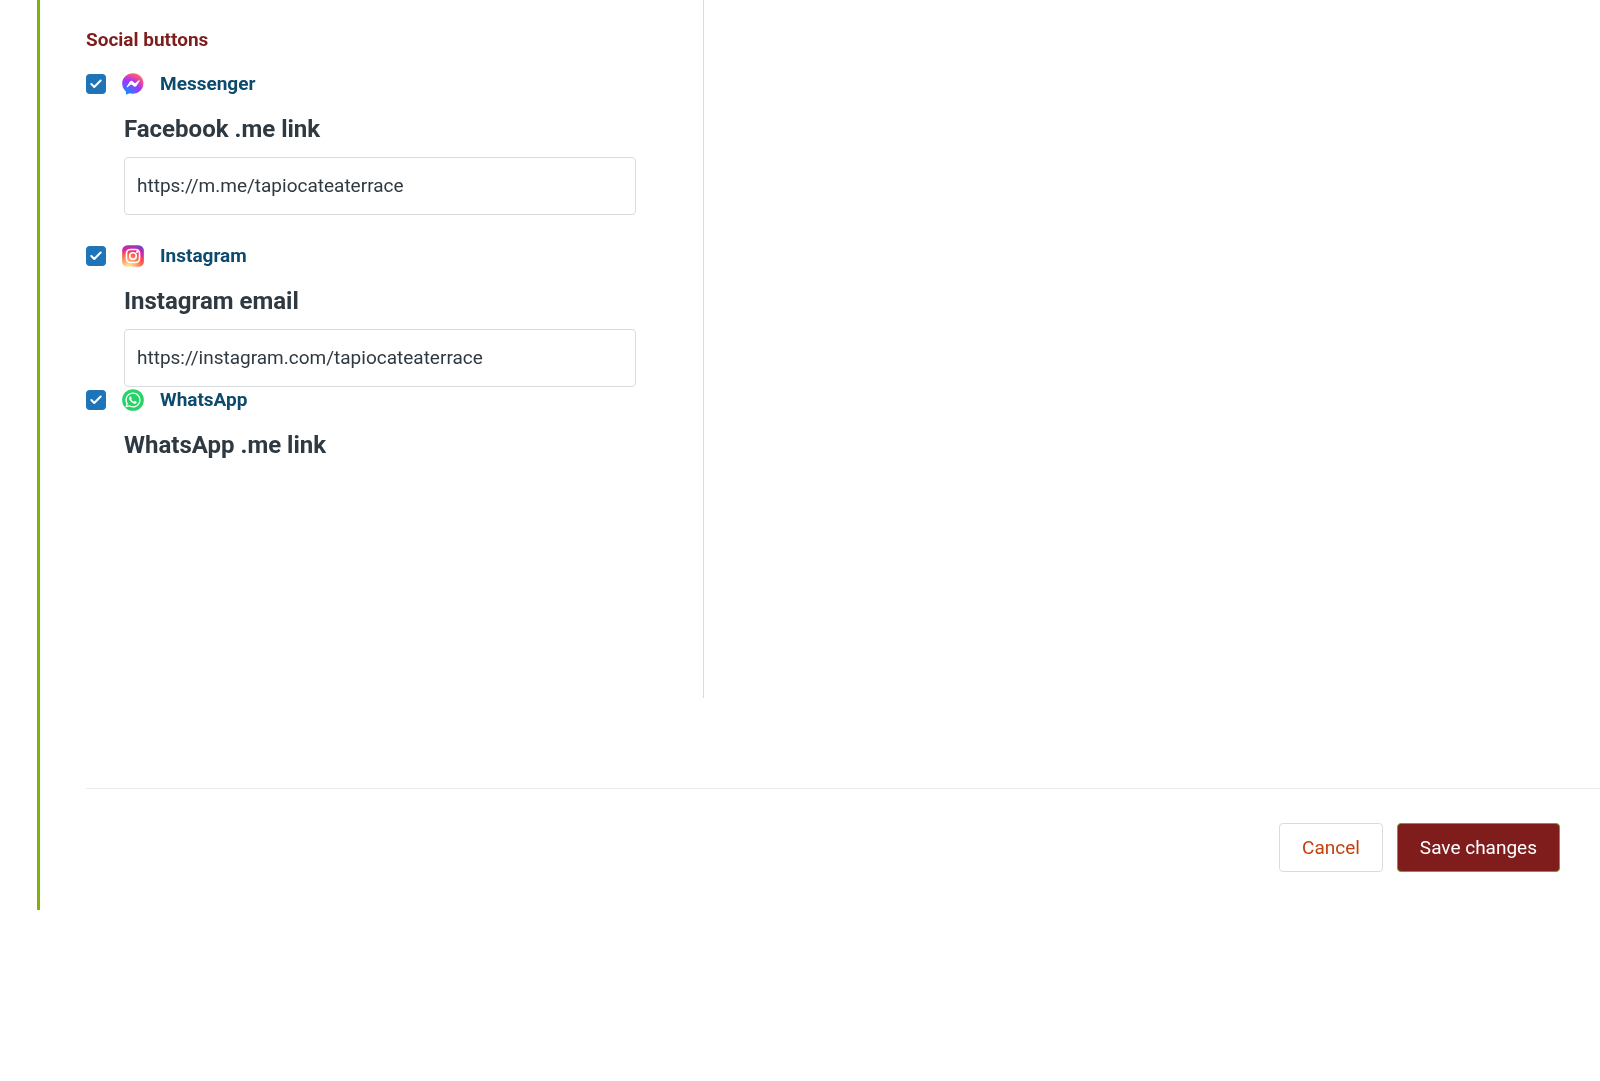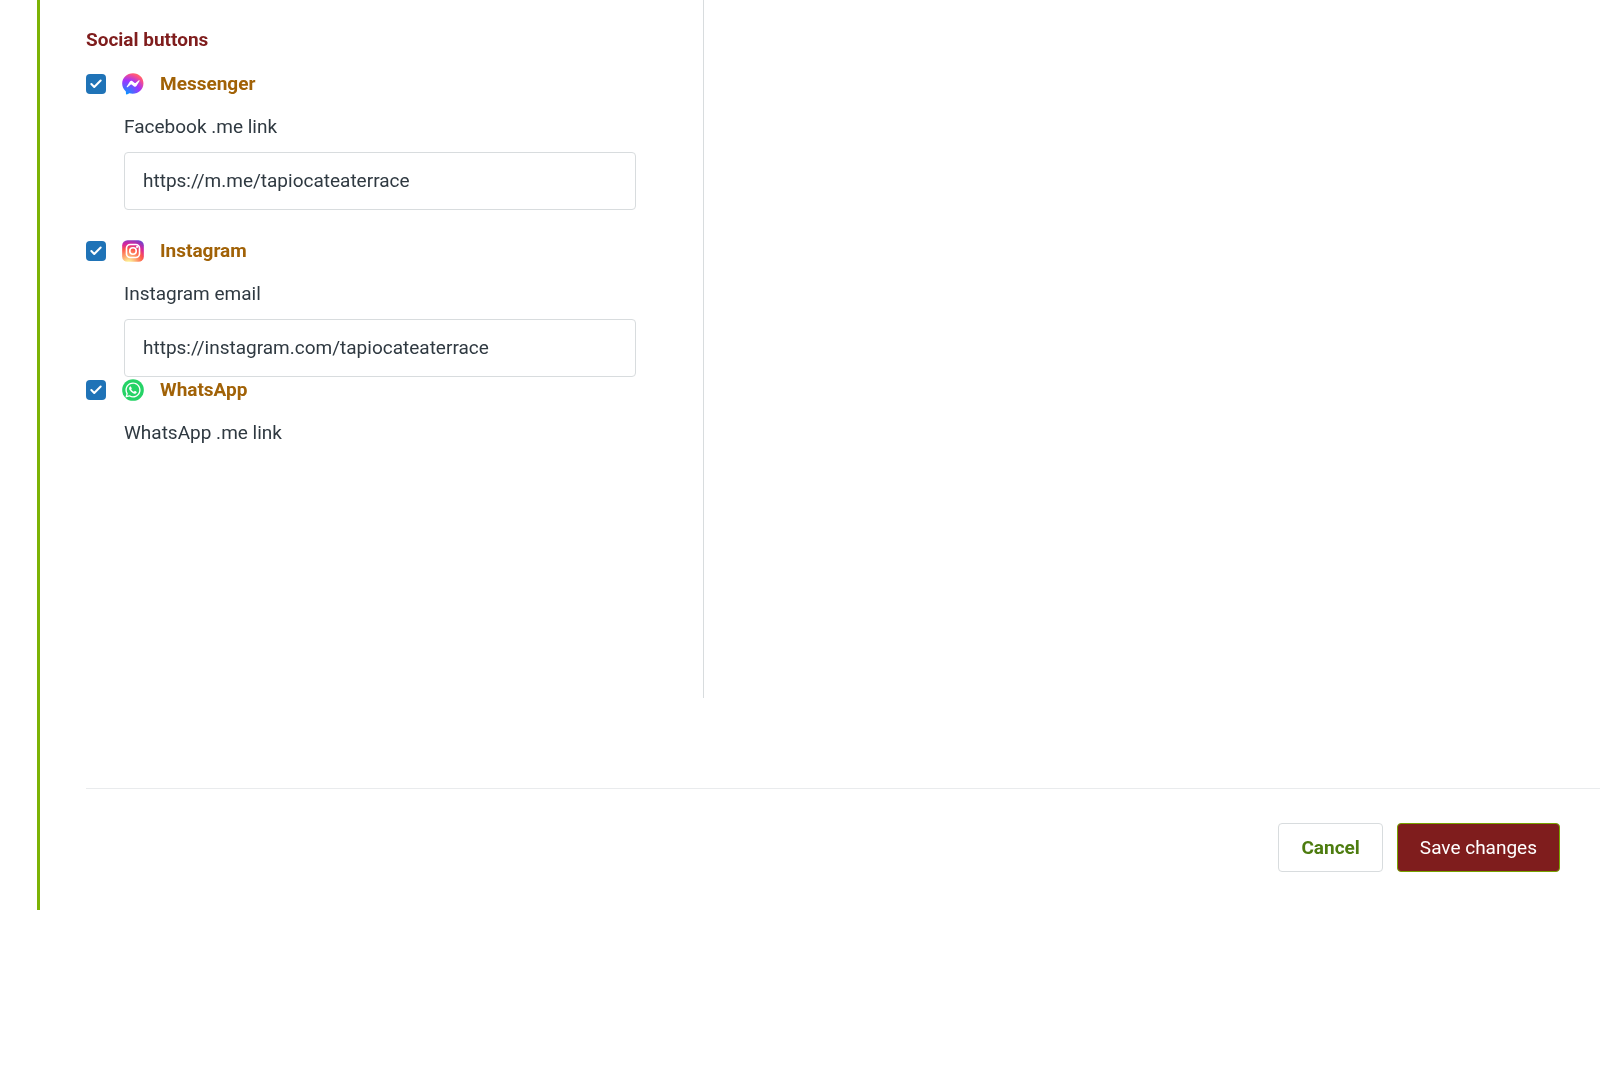--- a/index.html
+++ b/index.html
@@ -101,38 +101,38 @@
 
     .social-icon {
       width: 26px;
       height: 26px;
       flex-shrink: 0;
     }
 
     .social-name {
       font-weight: 700;
       font-size: 19px;
-      color: #a16207;
+      color: #0c4a6e;
     }
 
     .link-label {
-      font-weight: 400;
-      font-size: 19px;
+      font-weight: 700;
+      font-size: 24px;
       color: #2f3941;
       margin-left: 38px;
       margin-bottom: 14px;
     }
 
     .link-input {
       margin-left: 38px;
       width: 512px;
       height: 58px;
       border: 1px solid #d8dcde;
       border-radius: 4px;
-      padding: 0 18px;
+      padding: 0 12px;
       font-size: 19px;
       color: #2f3941;
       font-family: inherit;
       margin-bottom: 28px;
       outline: none;
     }
 
     .link-input:last-of-type {
       margin-bottom: 0;
     }
@@ -156,22 +156,21 @@
       font-weight: 400;
       padding: 12px 22px;
       border-radius: 4px;
       cursor: pointer;
       border: 1px solid transparent;
     }
 
     .btn-cancel {
       background: #fff;
       border-color: #d8dcde;
-      color: #4d7c0f;
-      font-weight: bold;
+      color: #c2410c;
     }
 
     .btn-save {
       background: #7f1d1d;
       color: #fff;
       border-color: #78a300;
     }
   </style>
 </head>
 <body>

